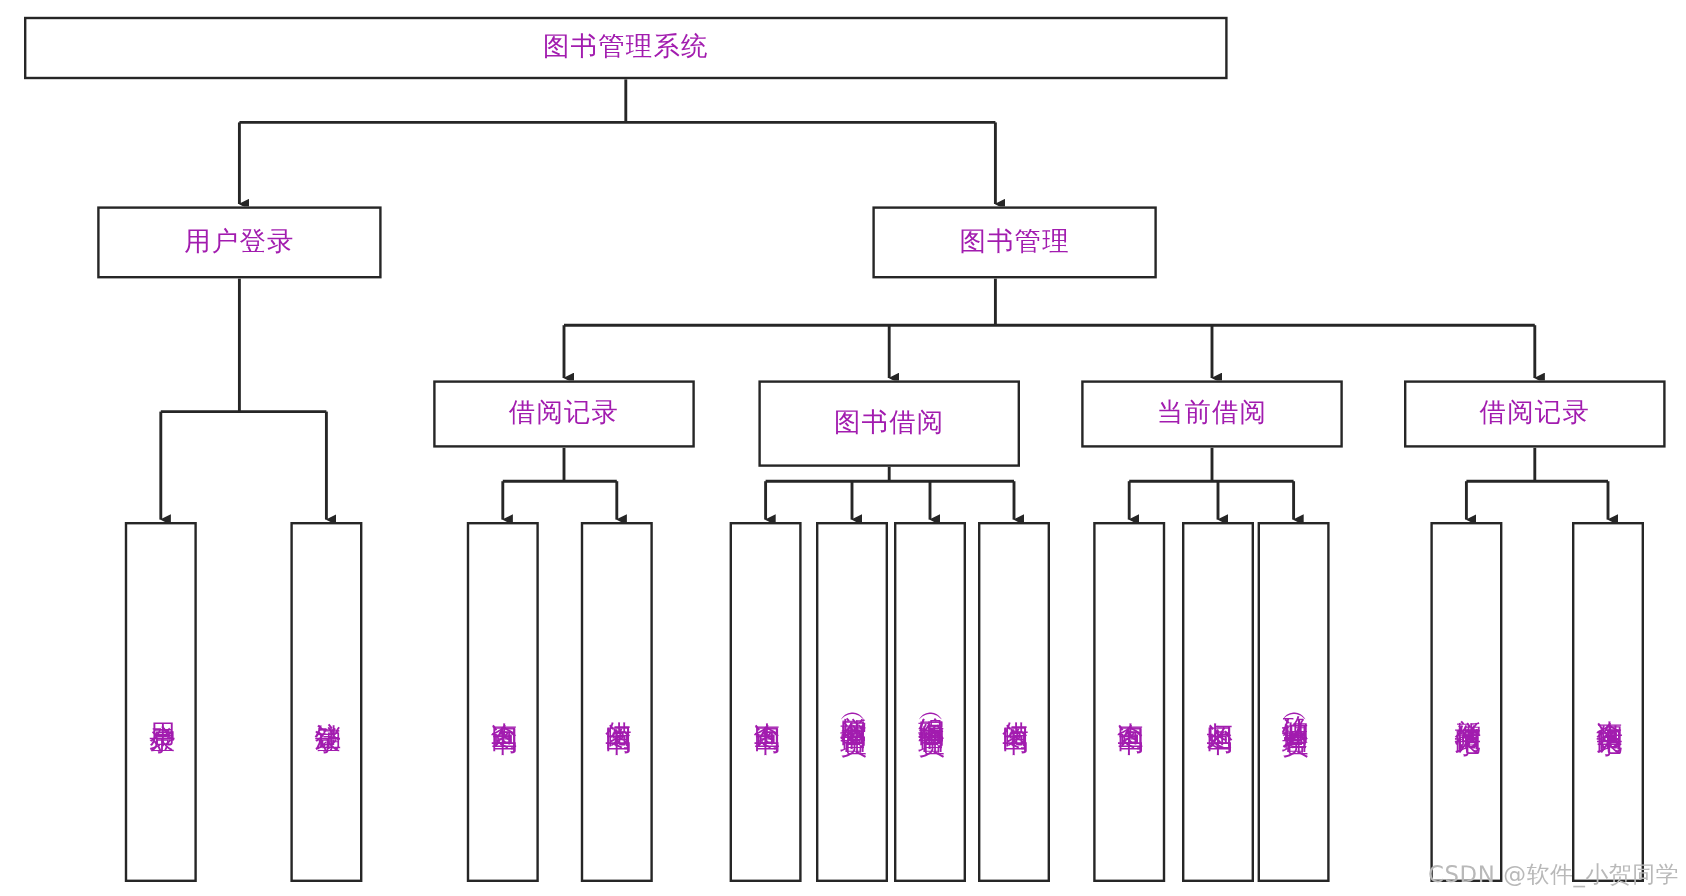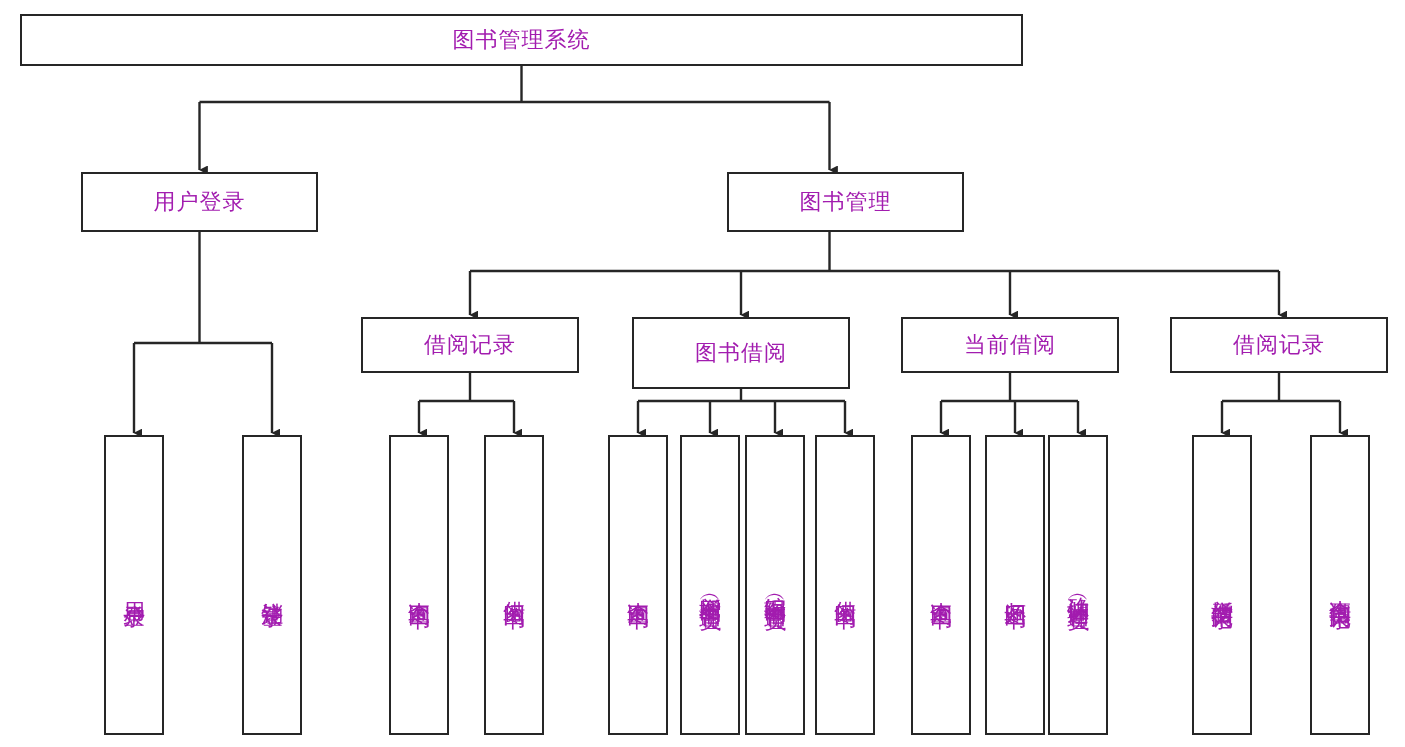--- a/index.html
+++ b/index.html
@@ -172,13 +172,14 @@
         <span class="node-label">确认归还（管理员）</span>
       </div>
       <div class="node vertical" style="left: 1192px; top: 435px; width: 60px; height: 300px;">
         <span class="node-label">新增借阅记录</span>
       </div>
       <div class="node vertical" style="left: 1310px; top: 435px; width: 60px; height: 300px;">
         <span class="node-label">查询借阅记录</span>
       </div>
     </div>
 
+  <div class="watermark" style="left:1190px; top:716px;">CSDN @软件_小贺同学</div>
 </div>
 
 </body></html>

